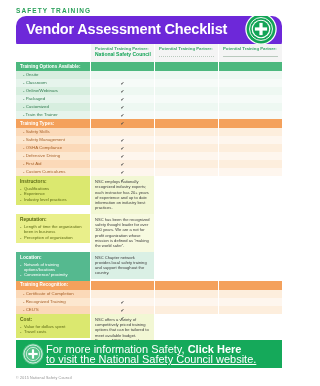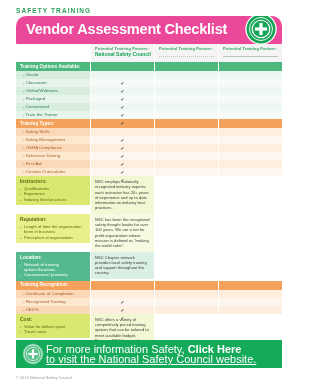--- a/index.html
+++ b/index.html
@@ -14,21 +14,21 @@
   
   .eyebrow{
     position:absolute;left:16px;top:7px;
     font-size:6.5px;font-weight:bold;letter-spacing:1.1px;
     color:#2aa05a;text-transform:uppercase;
   }
 
   
   .titlebar{
     position:absolute;left:16px;top:16px;width:266px;height:36px;
-    background:#ec4899;border-radius:10px;overflow:hidden;
+    background:#6d28d9;border-radius:10px;overflow:hidden;
   }
   .titlebar .title{
     position:absolute;left:10px;top:5px;
     color:#ffffff;font-size:14.5px;font-weight:bold;letter-spacing:-0.2px;
     white-space:nowrap;
   }
   .logo-head{
     position:absolute;right:4px;top:-4px;width:34px;height:34px;
   }
 

